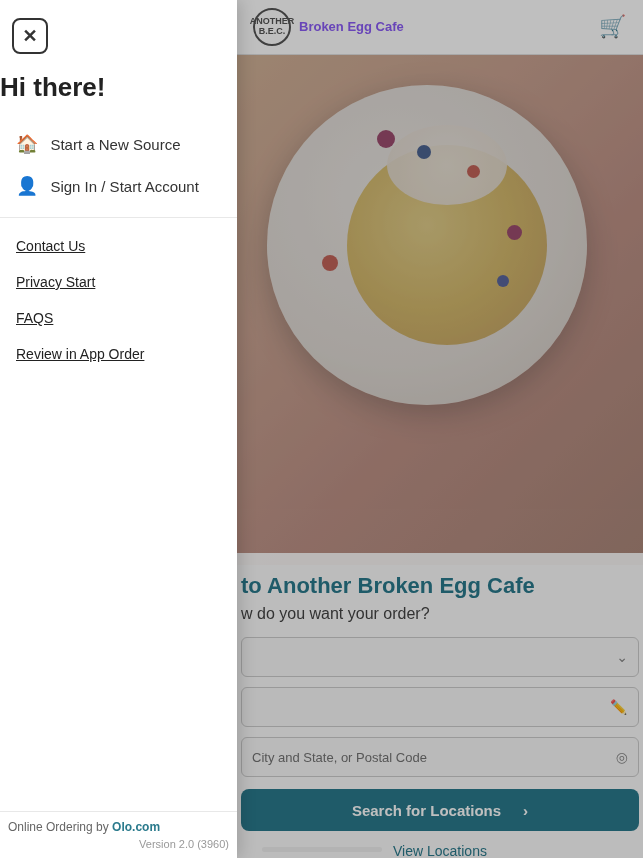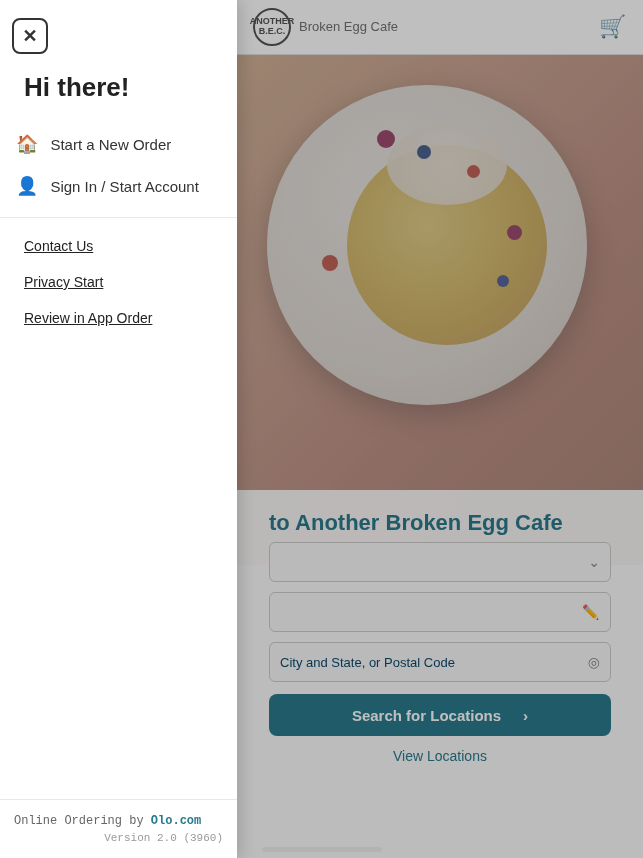--- a/index.html
+++ b/index.html
@@ -50,22 +50,22 @@
       align-items: center;
       justify-content: center;
       font-size: 9px;
       color: #555;
       text-align: center;
       line-height: 1.1;
       font-weight: 600;
     }
     .header-logo-text {
       font-size: 13px;
-      font-weight: 400;
-      color: #737373;
+      font-weight: 700;
+      color: #8b5cf6;
       line-height: 1.2;
     }
     .cart-icon {
       font-size: 22px;
       color: #333;
       cursor: pointer;
     }
 
     
     .food-image-area {
@@ -109,24 +109,24 @@
     .berry {
       position: absolute;
       border-radius: 50%;
     }
 
     
     .bottom-panel {
       position: absolute;
       bottom: 0; left: 237px;
       width: 406px;
-      height: 368px;
+      height: 305px;
       background: rgba(255,255,255,0.92);
       z-index: 2;
-      padding: 20px 32px 16px;
+      padding: 20px 4px 16px;
     }
     .bottom-panel-title {
       font-size: 22px;
       font-weight: 700;
       color: #2a7a8c;
       margin-bottom: 6px;
     }
     .bottom-panel-subtitle {
       font-size: 16px;
       color: #444;
@@ -163,21 +163,21 @@
       border-radius: 6px;
       background: #f8f8f8;
       margin-bottom: 12px;
       display: flex;
       align-items: center;
       justify-content: space-between;
       padding: 0 10px;
     }
     .location-placeholder {
       font-size: 13px;
-      color: #0c4a6e;
+      color: #737373;
     }
     .icon-chevron { font-size: 14px; color: #888; }
     .icon-pencil { font-size: 14px; color: #888; }
     .icon-location { font-size: 14px; color: #888; }
     .search-btn {
       width: 100%;
       height: 42px;
       background: #2a7a8c;
       color: #fff;
       border: none;
@@ -236,21 +236,21 @@
       cursor: pointer;
       display: flex;
       align-items: center;
       justify-content: center;
       color: #333;
       z-index: 11;
     }
 
     .drawer-greeting {
       margin-top: 72px;
-      margin-left: 24px;
+      margin-left: 0;
       font-size: 26px;
       font-weight: 700;
       color: #222;
       margin-bottom: 20px;
     }
 
     .drawer-nav-item {
       display: flex;
       align-items: center;
       gap: 12px;
@@ -264,32 +264,31 @@
       color: #555;
     }
 
     .drawer-divider {
       height: 1px;
       background: #e8e8e8;
       margin: 10px 0;
     }
 
     .drawer-link {
-      padding: 10px 24px;
+      padding: 10px 16px;
       font-size: 14px;
       color: #222;
       cursor: pointer;
       text-decoration: underline;
     }
 
     .drawer-footer {
       margin-top: auto;
-      padding: 14px;
+      padding: 8px;
       border-top: 1px solid #e8e8e8;
-      font-family: Liberation Mono, monospace;
     }
     .drawer-footer-text {
       font-size: 12px;
       color: #666;
       margin-bottom: 4px;
     }
     .drawer-footer-link {
       color: #2a7a8c;
       font-weight: 600;
     }
@@ -335,20 +334,21 @@
     <div class="berry" style="width:14px;height:14px;background:#1a3a7c;top:60px;left:150px;"></div>
     <div class="berry" style="width:16px;height:16px;background:#c0392b;top:170px;left:55px;"></div>
     <div class="berry" style="width:12px;height:12px;background:#2c3e8c;top:190px;left:230px;"></div>
     <div class="berry" style="width:15px;height:15px;background:#8b1a4a;top:140px;left:240px;"></div>
     <div class="berry" style="width:13px;height:13px;background:#c0392b;top:80px;left:200px;"></div>
   </div>
 </div>
 
 <div class="bottom-panel">
   <div class="bottom-panel-title">to Another Broken Egg Cafe</div>
+  <div class="bottom-panel-subtitle">w do you want your order?</div>
 
   <div class="order-dropdown">
     <span class="icon-chevron">⌄</span>
   </div>
 
   <div class="order-input-row">
     <span class="icon-pencil">✏️</span>
   </div>
 
   <div class="location-input-row">
@@ -364,31 +364,32 @@
   <div class="view-locations-link">View Locations</div>
 </div>
 
 <div class="drawer">
   <button class="close-btn">✕</button>
 
   <div class="drawer-greeting">Hi there!</div>
 
   <div class="drawer-nav-item">
     <span class="drawer-nav-icon">🏠</span>
-    <span>Start a New Order</span>
+    <span>Start a New Source</span>
   </div>
   <div class="drawer-nav-item">
     <span class="drawer-nav-icon">👤</span>
     <span>Sign In / Start Account</span>
   </div>
 
   <div class="drawer-divider"></div>
 
   <div class="drawer-link">Contact Us</div>
   <div class="drawer-link">Privacy Start</div>
+  <div class="drawer-link">FAQS</div>
   <div class="drawer-link">Review in App Order</div>
 
   <div class="drawer-footer">
     <div class="drawer-footer-text">
       <span>Online Ordering by </span><span class="drawer-footer-link">Olo.com</span>
     </div>
     <div class="drawer-footer-version">Version 2.0 (3960)</div>
   </div>
 </div>
 

